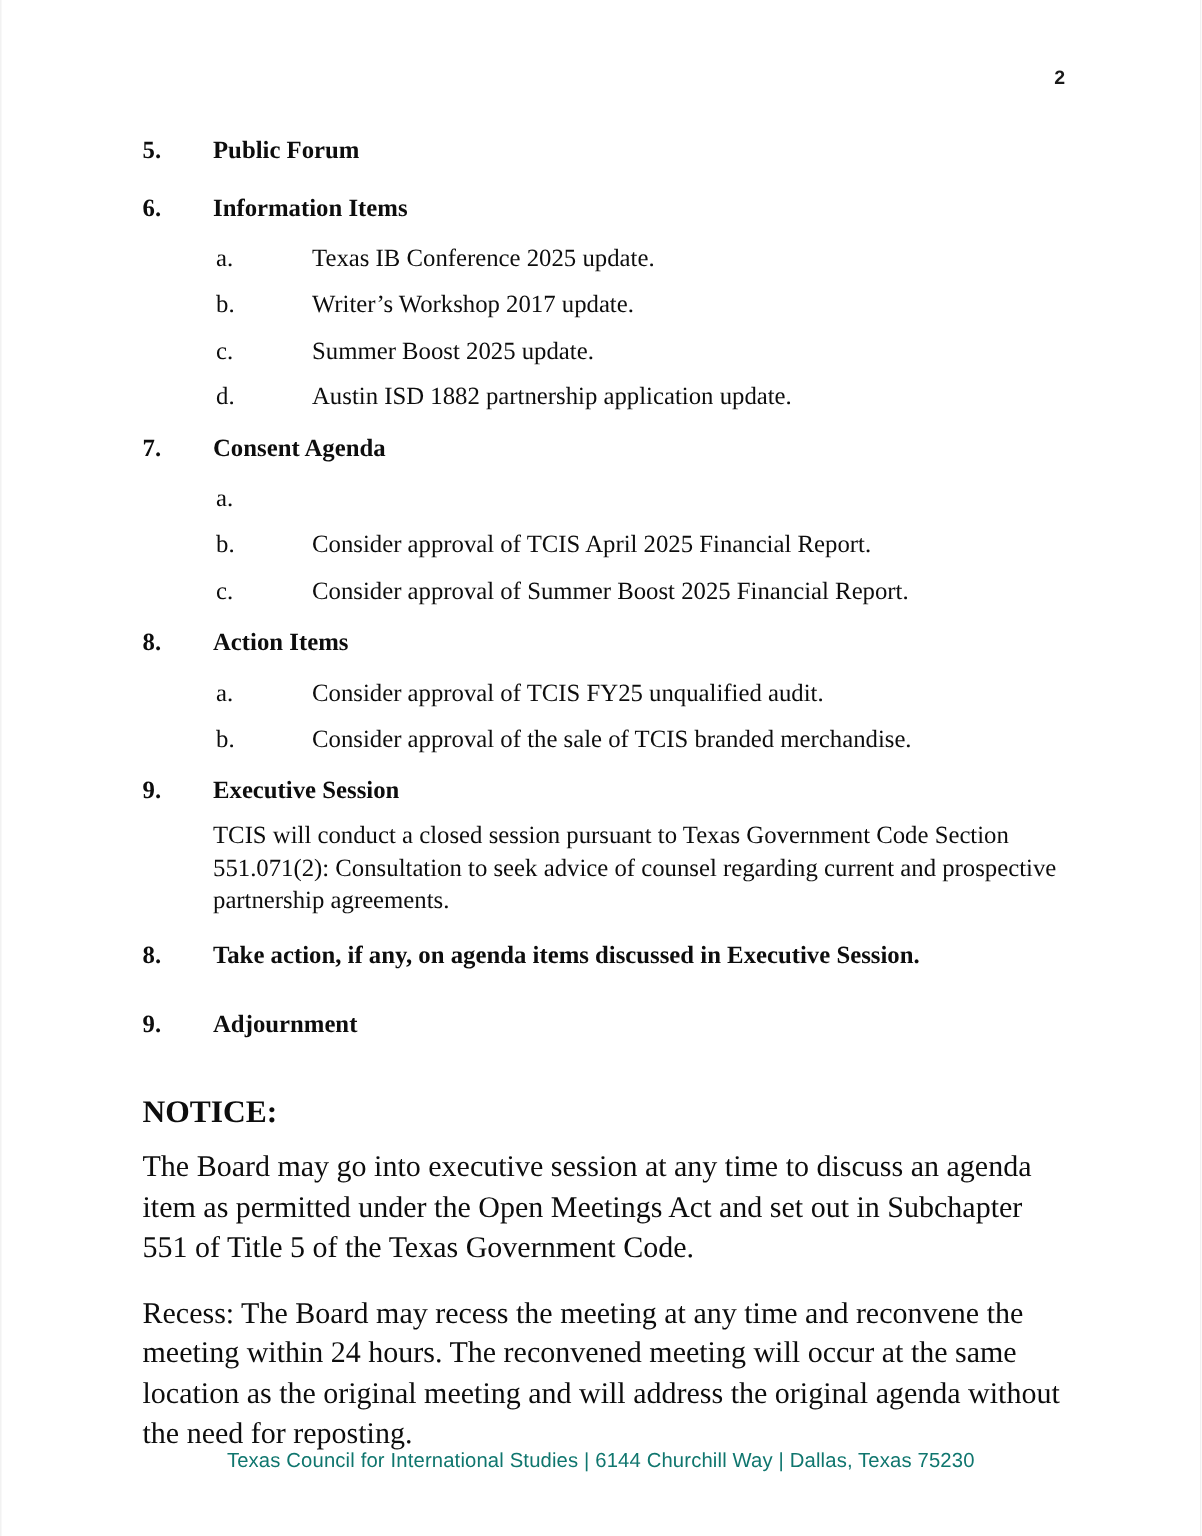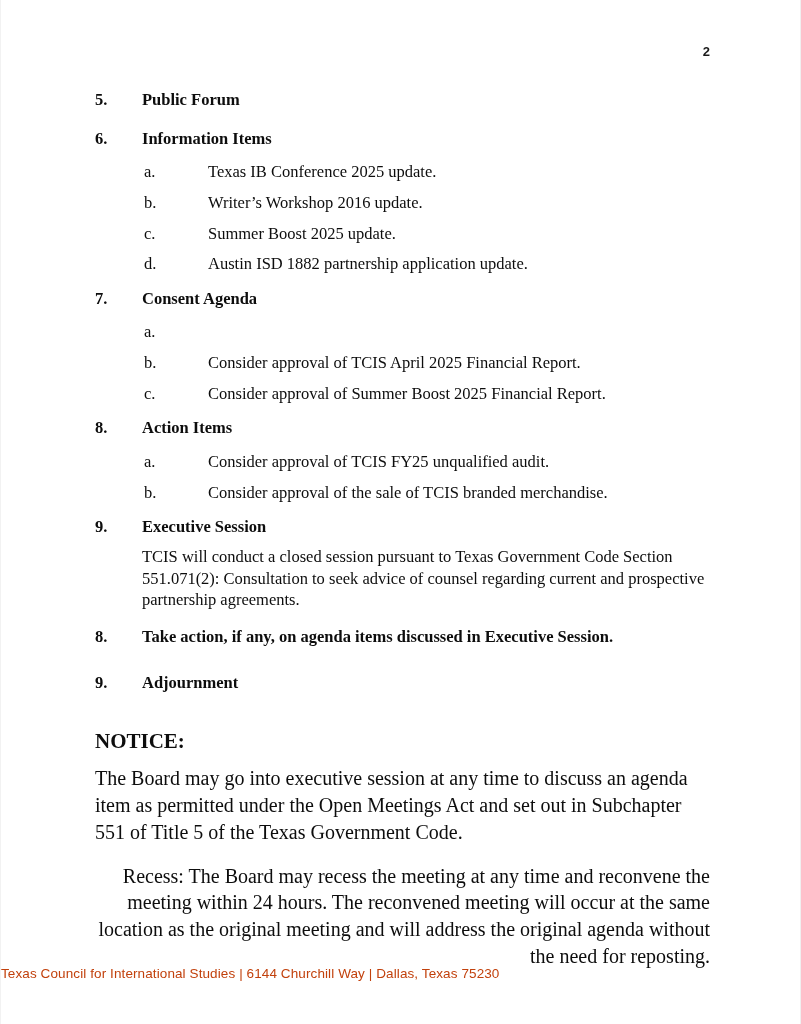--- a/index.html
+++ b/index.html
@@ -99,31 +99,32 @@
     font-size: 21px;
     font-weight: bold;
     margin: 0 0 11px 0;
   }
   .notice-para {
     font-size: 20px;
     line-height: 1.34;
     margin: 0 0 17px 0;
     width: 615px;
   }
-  .notice-para:last-child { margin-bottom: 16px; text-align: right; }
+  .notice-para:last-child { margin-bottom: 16px; }
 
   
   .footer {
     position: absolute;
     left: 0;
     right: 0;
     top: 966px;
+    text-align: center;
     font-family: "Liberation Sans", "DejaVu Sans", sans-serif;
     font-size: 13.5px;
-    color: #c2410c;
+    color: #0f766e;
     letter-spacing: 0.1px;
   }
 </style>
 </head>
 <body>
 
 <div class="page">
 
   <div class="page-number">2</div>
 
@@ -139,21 +140,21 @@
       <span class="num">6.</span>
       <span class="title">Information Items</span>
     </div>
     <div class="subitem-list">
       <div class="subitem">
         <span class="letter">a.</span>
         <span class="text">Texas IB Conference 2025 update.</span>
       </div>
       <div class="subitem">
         <span class="letter">b.</span>
-        <span class="text">Writer’s Workshop 2016 update.</span>
+        <span class="text">Writer’s Workshop 2017 update.</span>
       </div>
       <div class="subitem">
         <span class="letter">c.</span>
         <span class="text">Summer Boost 2025 update.</span>
       </div>
       <div class="subitem">
         <span class="letter">d.</span>
         <span class="text">Austin ISD 1882 partnership application update.</span>
       </div>
     </div>

